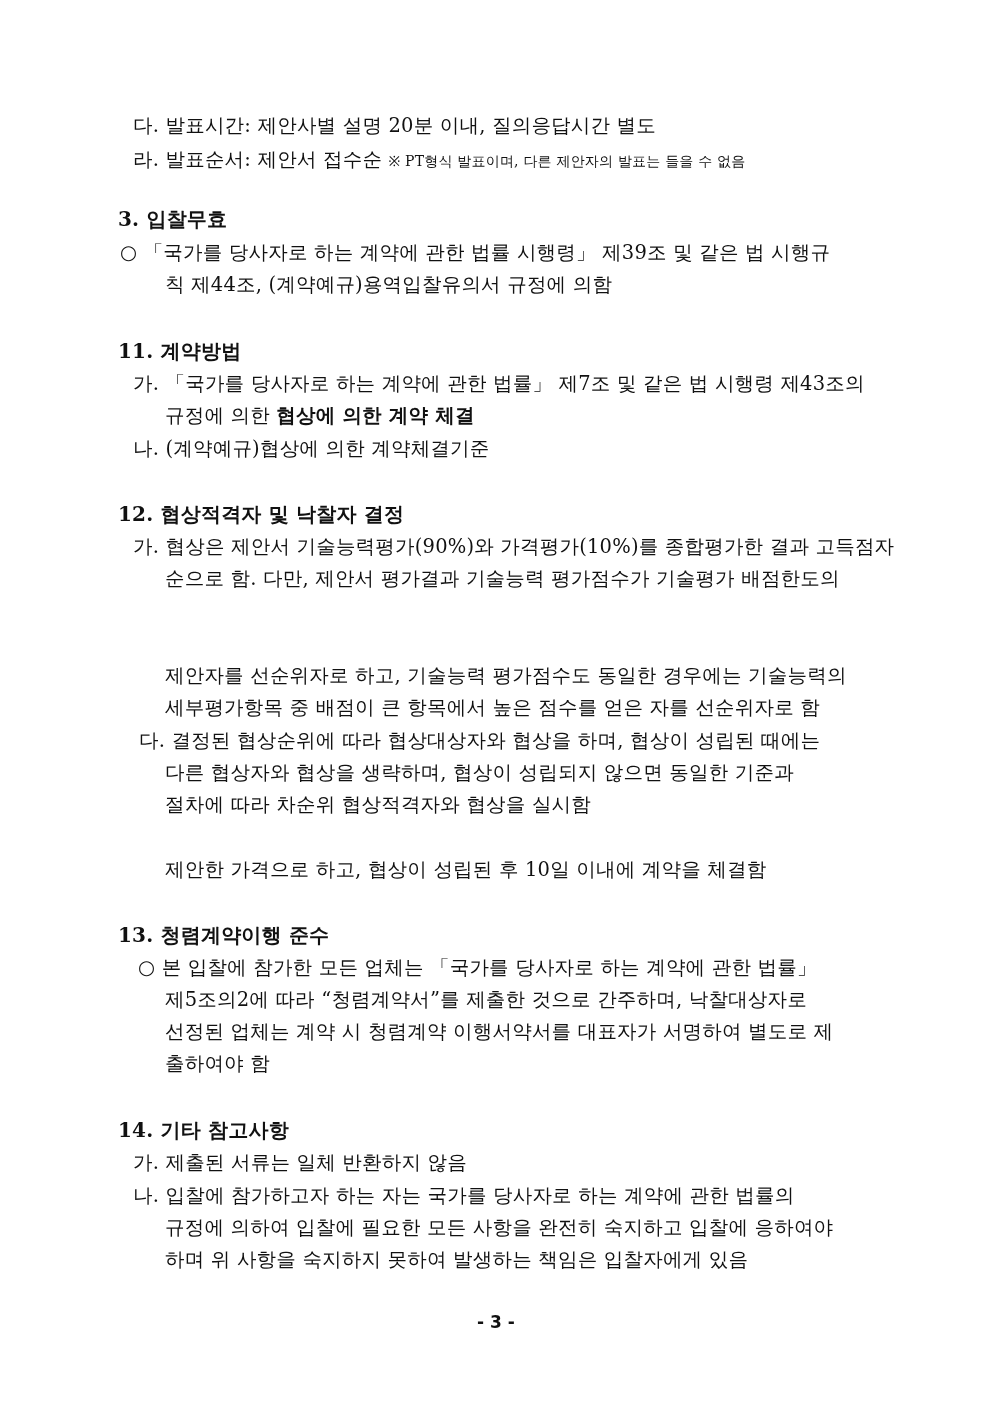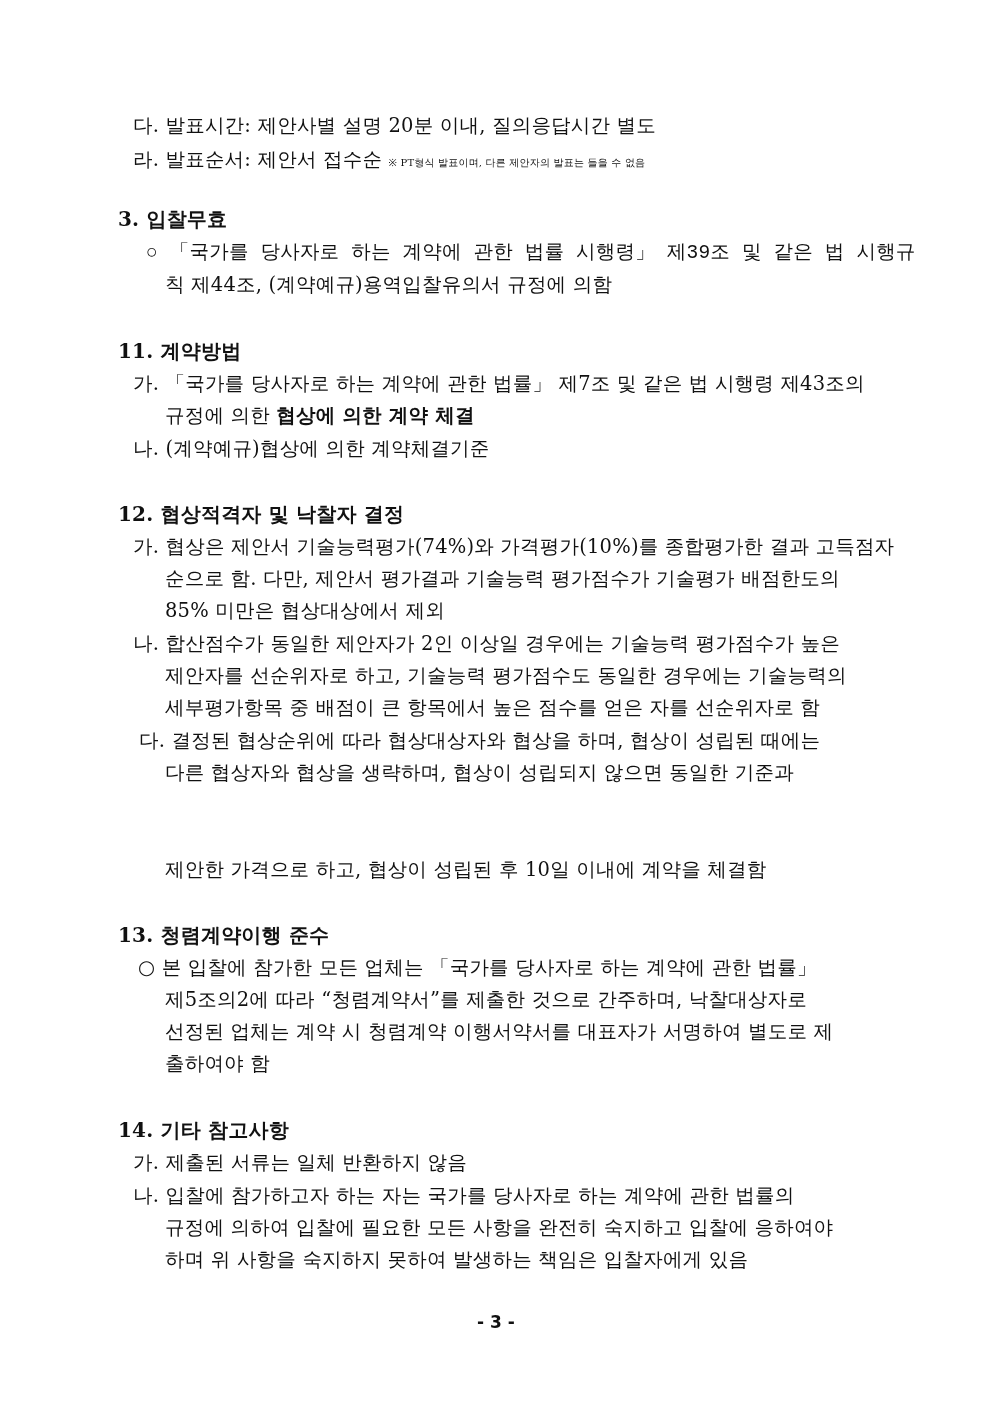--- a/index.html
+++ b/index.html
@@ -7,21 +7,21 @@
     width: 992px; height: 1403px; position: relative; overflow: hidden;
     font-family: "DejaVu Serif", "Liberation Serif", serif;
     color: #111111;
   }
   .page { position: absolute; left: 0; top: 0; width: 864px; height: 1403px; }
   .line {
     position: absolute; white-space: nowrap;
     font-size: 19.5px; line-height: 26px; letter-spacing: 0.2px;
   }
   .heading { font-weight: bold; font-size: 20px; }
-  .note { font-size: 10px; }
+  .note { font-size: 14px; }
   .bold { font-weight: bold; }
   .footer {
     position: absolute; left: 0; width: 992px; top: 1312px; text-align: center;
     font-family: "DejaVu Sans", sans-serif; font-size: 17px; font-weight: bold;
   }
 </style>
 </head>
 <body>
 
 <div class="page">
@@ -30,21 +30,21 @@
     <span>다.</span>
     <span>발표시간: 제안사별 설명 20분 이내, 질의응답시간 별도</span>
   </div>
   <div class="line" style="left:133px; top:147px;">
     <span>라.</span>
     <span>발표순서: 제안서 접수순</span>
     <span class="note">※ PT형식 발표이며, 다른 제안자의 발표는 들을 수 없음</span>
   </div>
 
   <div class="line heading" style="left:118px; top:206px;">3. 입찰무효</div>
-  <div class="line" style="left:146px; top:240px; width:760px;font-family:Liberation Mono, monospace;">
+  <div class="line" style="left:120px; top:240px; width:760px;">
     <span>○</span>
     <span>「국가를 당사자로 하는 계약에 관한 법률 시행령」 제39조 및 같은 법 시행규</span>
   </div>
   <div class="line" style="left:165px; top:272px;">칙 제44조, (계약예규)용역입찰유의서 규정에 의함</div>
 
   <div class="line heading" style="left:118px; top:338px;">11. 계약방법</div>
   <div class="line" style="left:133px; top:371px;">
     <span>가.</span>
     <span>「국가를 당사자로 하는 계약에 관한 법률」 제7조 및 같은 법 시행령 제43조의</span>
   </div>
@@ -53,37 +53,33 @@
   </div>
   <div class="line" style="left:133px; top:436px;">
     <span>나.</span>
     <span>(계약예규)협상에 의한 계약체결기준</span>
   </div>
 
   <div class="line heading" style="left:118px; top:501px;">12. 협상적격자 및 낙찰자 결정</div>
 
   <div class="line" style="left:133px; top:534px;">
     <span>가.</span>
-    <span>협상은 제안서 기술능력평가(74%)와 가격평가(10%)를 종합평가한 결과 고득점자</span>
+    <span>협상은 제안서 기술능력평가(90%)와 가격평가(10%)를 종합평가한 결과 고득점자</span>
   </div>
   <div class="line" style="left:165px; top:566px;">순으로 함. 다만, 제안서 평가결과 기술능력 평가점수가 기술평가 배점한도의</div>
-  <div class="line" style="left:165px; top:598px;">85% 미만은 협상대상에서 제외</div>
 
-  <div class="line" style="left:133px; top:631px;">
-    <span>나.</span>
-    <span>합산점수가 동일한 제안자가 2인 이상일 경우에는 기술능력 평가점수가 높은</span>
-  </div>
   <div class="line" style="left:165px; top:663px;">제안자를 선순위자로 하고, 기술능력 평가점수도 동일한 경우에는 기술능력의</div>
   <div class="line" style="left:165px; top:695px;">세부평가항목 중 배점이 큰 항목에서 높은 점수를 얻은 자를 선순위자로 함</div>
 
   <div class="line" style="left:133px; top:728px;margin-left:6px;">
     <span>다.</span>
     <span>결정된 협상순위에 따라 협상대상자와 협상을 하며, 협상이 성립된 때에는</span>
   </div>
   <div class="line" style="left:165px; top:760px;">다른 협상자와 협상을 생략하며, 협상이 성립되지 않으면 동일한 기준과</div>
+  <div class="line" style="left:165px; top:792px;">절차에 따라 차순위 협상적격자와 협상을 실시함</div>
 
   <div class="line" style="left:165px; top:857px;">제안한 가격으로 하고, 협상이 성립된 후 10일 이내에 계약을 체결함</div>
 
   <div class="line heading" style="left:118px; top:922px;">13. 청렴계약이행 준수</div>
   <div class="line" style="left:138px; top:955px;">
     <span>○</span>
     <span>본 입찰에 참가한 모든 업체는 「국가를 당사자로 하는 계약에 관한 법률」</span>
   </div>
   <div class="line" style="left:165px; top:987px;">제5조의2에 따라 “청렴계약서”를 제출한 것으로 간주하며, 낙찰대상자로</div>
   <div class="line" style="left:165px; top:1019px;">선정된 업체는 계약 시 청렴계약 이행서약서를 대표자가 서명하여 별도로 제</div>

